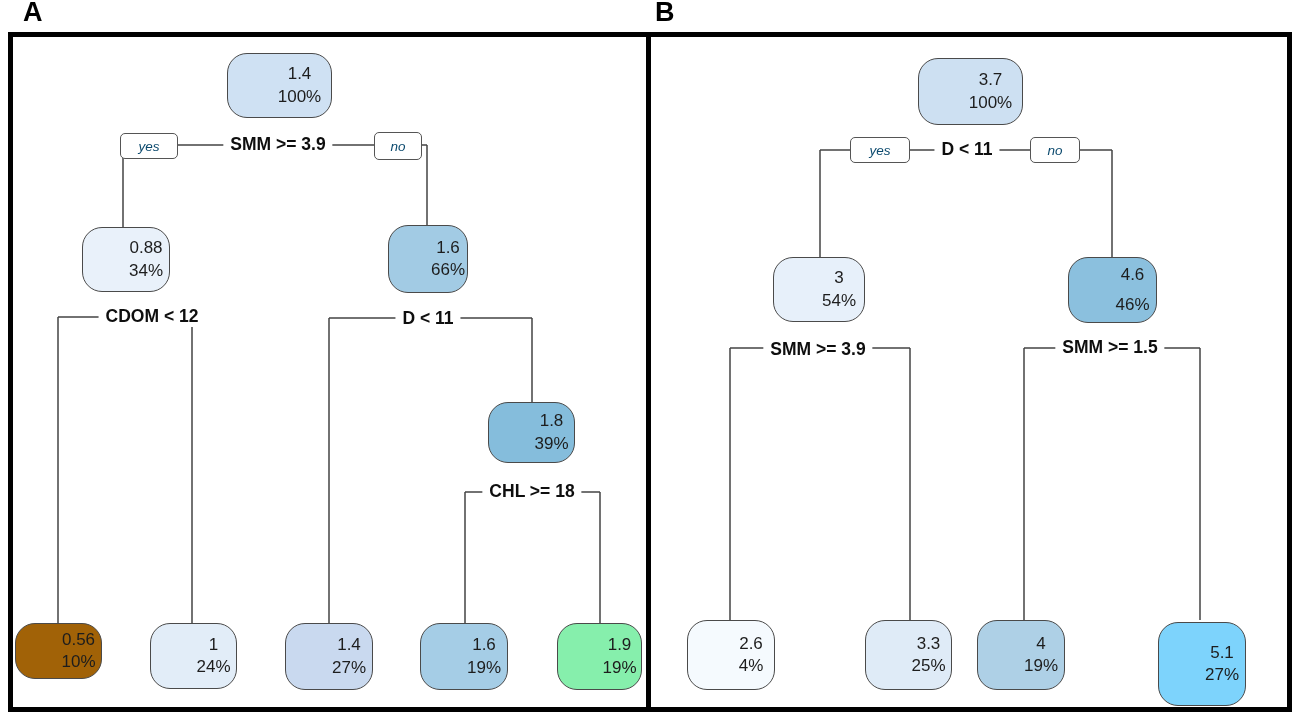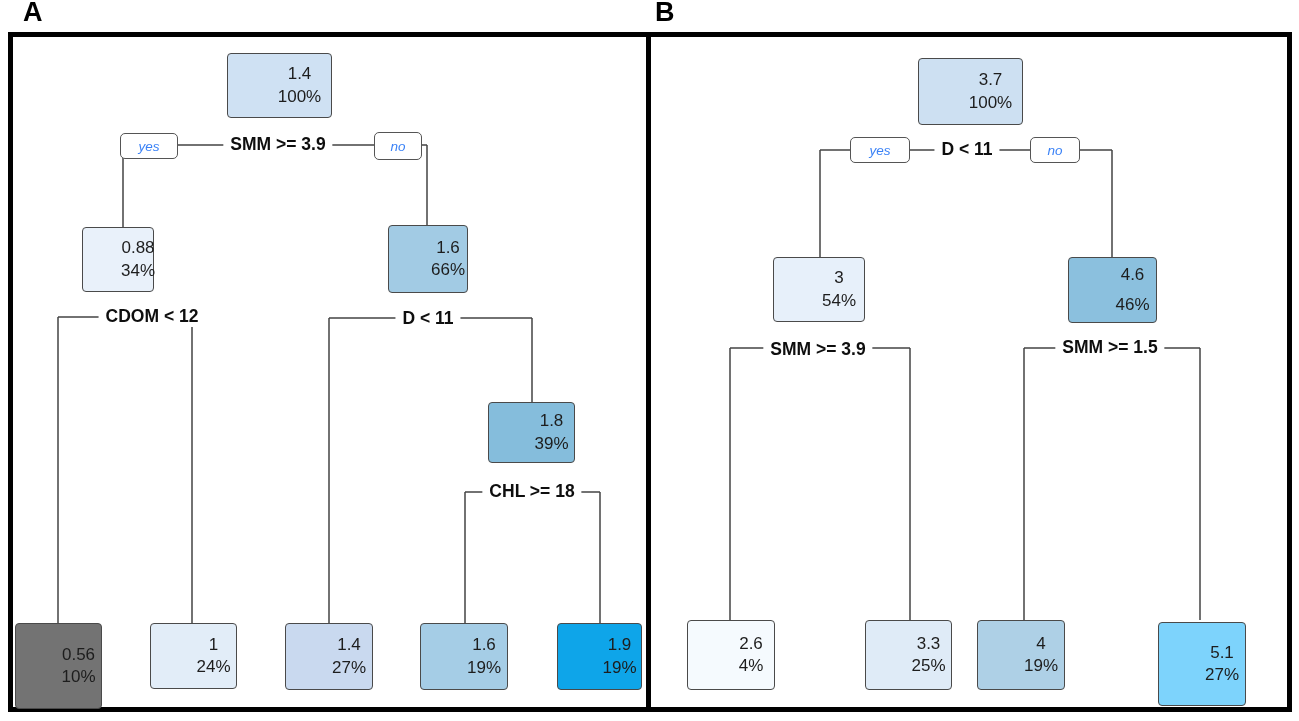--- a/index.html
+++ b/index.html
@@ -19,36 +19,36 @@
     position:absolute;left:8px;top:32px;width:1284px;height:680px;
     border:5px solid #000;box-sizing:border-box;background:#fff;z-index:0;
   }
   .divider{
     position:absolute;left:646px;top:32px;width:5px;height:680px;
     background:#000;z-index:1;
   }
   svg.edges{position:absolute;left:0;top:0;z-index:1;}
   .node{
     position:absolute;z-index:2;
-    border:1.5px solid #4a4a4a;border-radius:4px;
+    border:1.5px solid #4a4a4a;border-radius:20px;
     box-sizing:border-box;
     display:flex;flex-direction:column;align-items:center;justify-content:center;
     font-size:17px;line-height:1.3;color:#1d1d1d;text-align:center;padding-left:40px;
   }
   .split{
     position:absolute;z-index:2;transform:translateX(-50%);
     background:#fff;padding:0 7px;
     font-weight:bold;font-size:17.5px;color:#0e0e0e;white-space:nowrap;
   }
   .branch-tag{
     position:absolute;z-index:3;
     background:#fff;border:1.3px solid #555;border-radius:5px;
     box-sizing:border-box;
     display:flex;align-items:center;justify-content:center;
-    font-style:italic;font-size:13.5px;color:#3b82f6;
+    font-style:italic;font-size:13.5px;color:#0c4a6e;
   }
 </style>
 </head>
 <body>
 
 <div class="figure">
 
   <div class="panel-title" style="left:23px;">A</div>
   <div class="panel-title" style="left:655px;">B</div>
 
@@ -72,49 +72,49 @@
   <div class="split" style="left:428px;top:308px;">D &lt; 11</div>
   <div class="split" style="left:532px;top:481px;">CHL &gt;= 18</div>
 
   <div class="branch-tag" style="left:120px;top:133px;width:58px;height:26px;">yes</div>
   <div class="branch-tag" style="left:374px;top:132px;width:48px;height:28px;">no</div>
 
   <div class="node" style="left: 227px; top: 53px; width: 105px; height: 65px; background: rgb(207, 225, 243);">
     <div>1.4</div>
     <div>100%</div>
   </div>
-  <div class="node" style="left: 82px; top: 227px; width: 72px; height: 65px; background: rgb(233, 241, 250);">
+  <div class="node" style="left: 82px; top: 227px; width: 88px; height: 65px; background: rgb(233, 241, 250);">
     <div>0.88</div>
     <div>34%</div>
   </div>
   <div class="node" style="left: 388px; top: 225px; width: 80px; height: 68px; background: rgb(162, 203, 228);">
     <div>1.6</div>
     <div>66%</div>
   </div>
   <div class="node" style="left: 488px; top: 402px; width: 87px; height: 61px; background: rgb(133, 189, 220);">
     <div>1.8</div>
     <div>39%</div>
   </div>
-  <div class="node" style="left: 15px; top: 623px; width: 87px; height: 86px; background: #737373;">
+  <div class="node" style="left: 15px; top: 623px; width: 87px; height: 56px; background: #a16207;">
     <div>0.56</div>
     <div>10%</div>
   </div>
   <div class="node" style="left: 150px; top: 623px; width: 87px; height: 66px; background: rgb(226, 237, 248);">
     <div>1</div>
     <div>24%</div>
   </div>
   <div class="node" style="left: 285px; top: 623px; width: 88px; height: 67px; background: rgb(201, 217, 239);">
     <div>1.4</div>
     <div>27%</div>
   </div>
   <div class="node" style="left: 420px; top: 623px; width: 88px; height: 67px; background: rgb(165, 205, 230);">
     <div>1.6</div>
     <div>19%</div>
   </div>
-  <div class="node" style="left: 557px; top: 623px; width: 85px; height: 67px; background: #0ea5e9;">
+  <div class="node" style="left: 557px; top: 623px; width: 85px; height: 67px; background: #86efac;">
     <div>1.9</div>
     <div>19%</div>
   </div>
 
   <div class="split" style="left:967px;top:139px;">D &lt; 11</div>
   <div class="split" style="left:818px;top:339px;">SMM &gt;= 3.9</div>
   <div class="split" style="left:1110px;top:337px;">SMM &gt;= 1.5</div>
 
   <div class="branch-tag" style="left:850px;top:137px;width:60px;height:26px;">yes</div>
   <div class="branch-tag" style="left:1030px;top:137px;width:50px;height:26px;">no</div>

